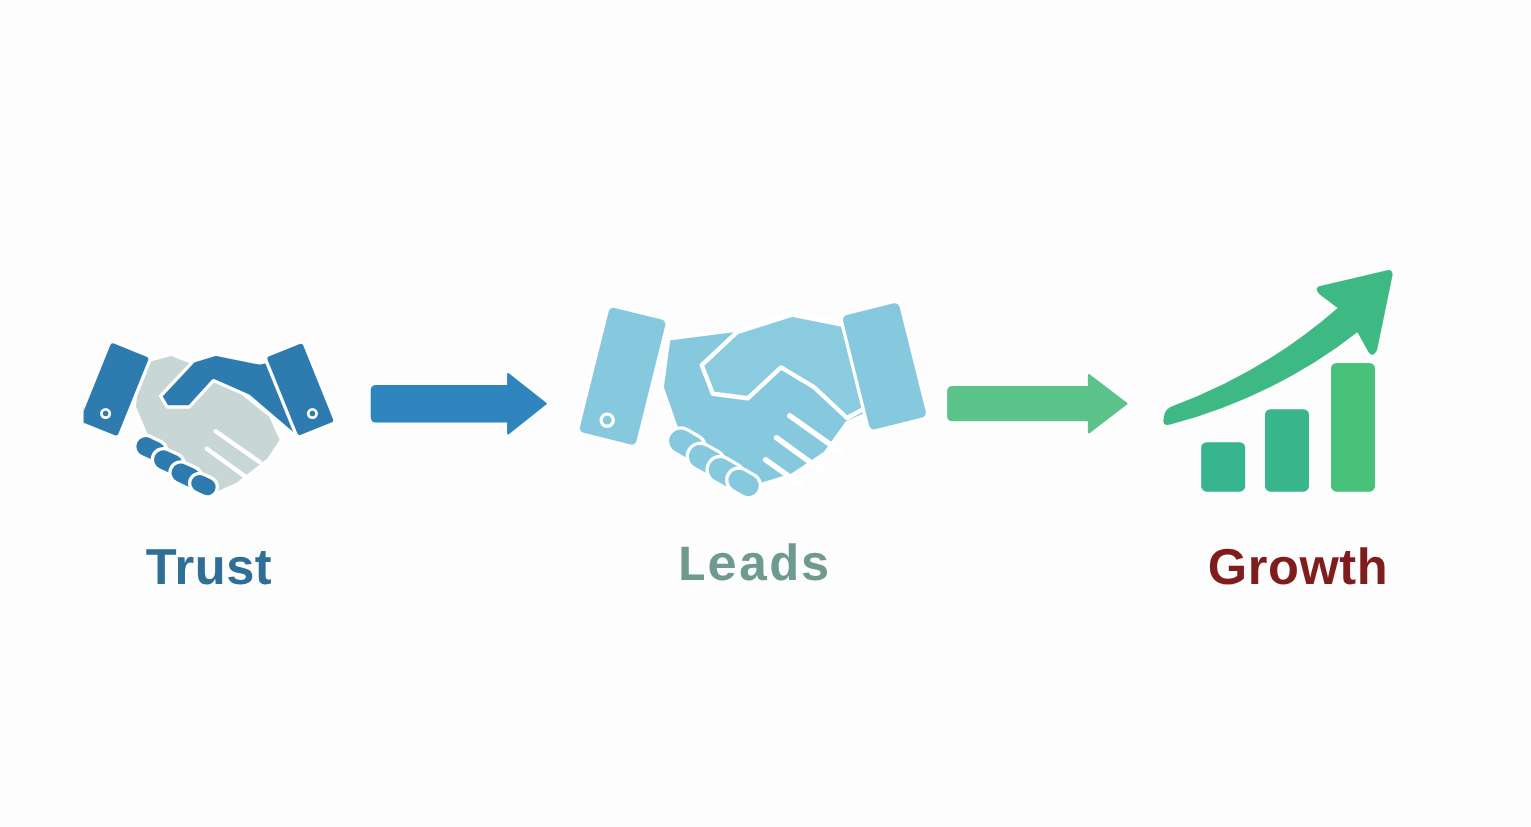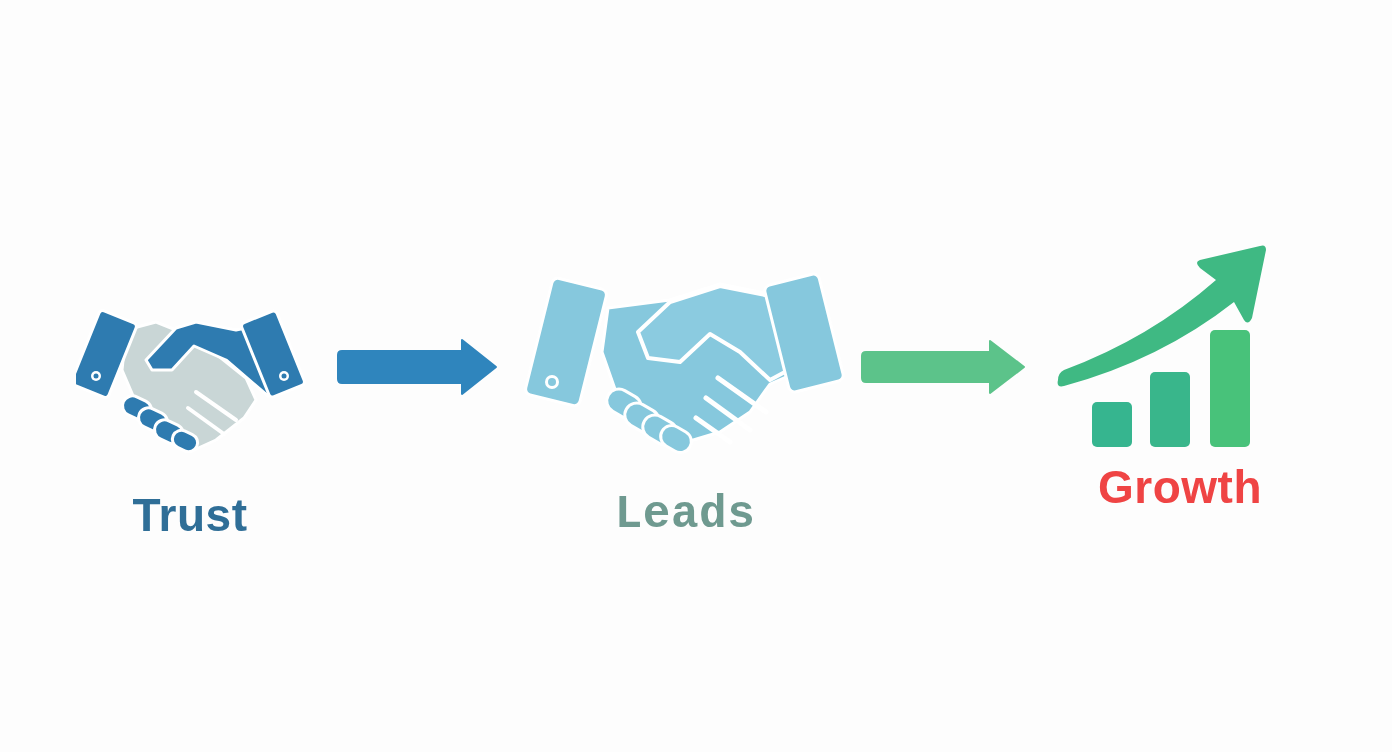--- a/index.html
+++ b/index.html
@@ -23,21 +23,21 @@
       position: absolute;
       font-family: "Liberation Sans", sans-serif;
       font-weight: bold;
       font-size: 46px;
       line-height: 1;
       letter-spacing: 0.5px;
       text-align: center;
     }
     #label-trust  { left: 110px;  top: 492px; width: 160px; color: #2f6e97; }
     #label-leads  { left: 590px;  top: 492px; width: 190px; color: #6f9a90; font-family: Liberation Mono, monospace; }
-    #label-growth { left: 1075px; top: 464px; width: 210px; color: #ef4444; }
+    #label-growth { left: 1075px; top: 492px; width: 210px; color: #7f1d1d; }
   </style>
 </head>
 <body>
 
 <div class="stage">
 
   <svg class="icon" style="left:76px; top:300px;" width="230" height="160" viewBox="0 0 230 160">
 
     <path d="M50 30 L80 22 L120 38 L170 78 L180 100 L168 118 L140 140 L118 150 L96 140 L64 112 L46 70 Z" fill="#c9d6d6" stroke="#ffffff" stroke-width="3" stroke-linejoin="round"></path>
 

